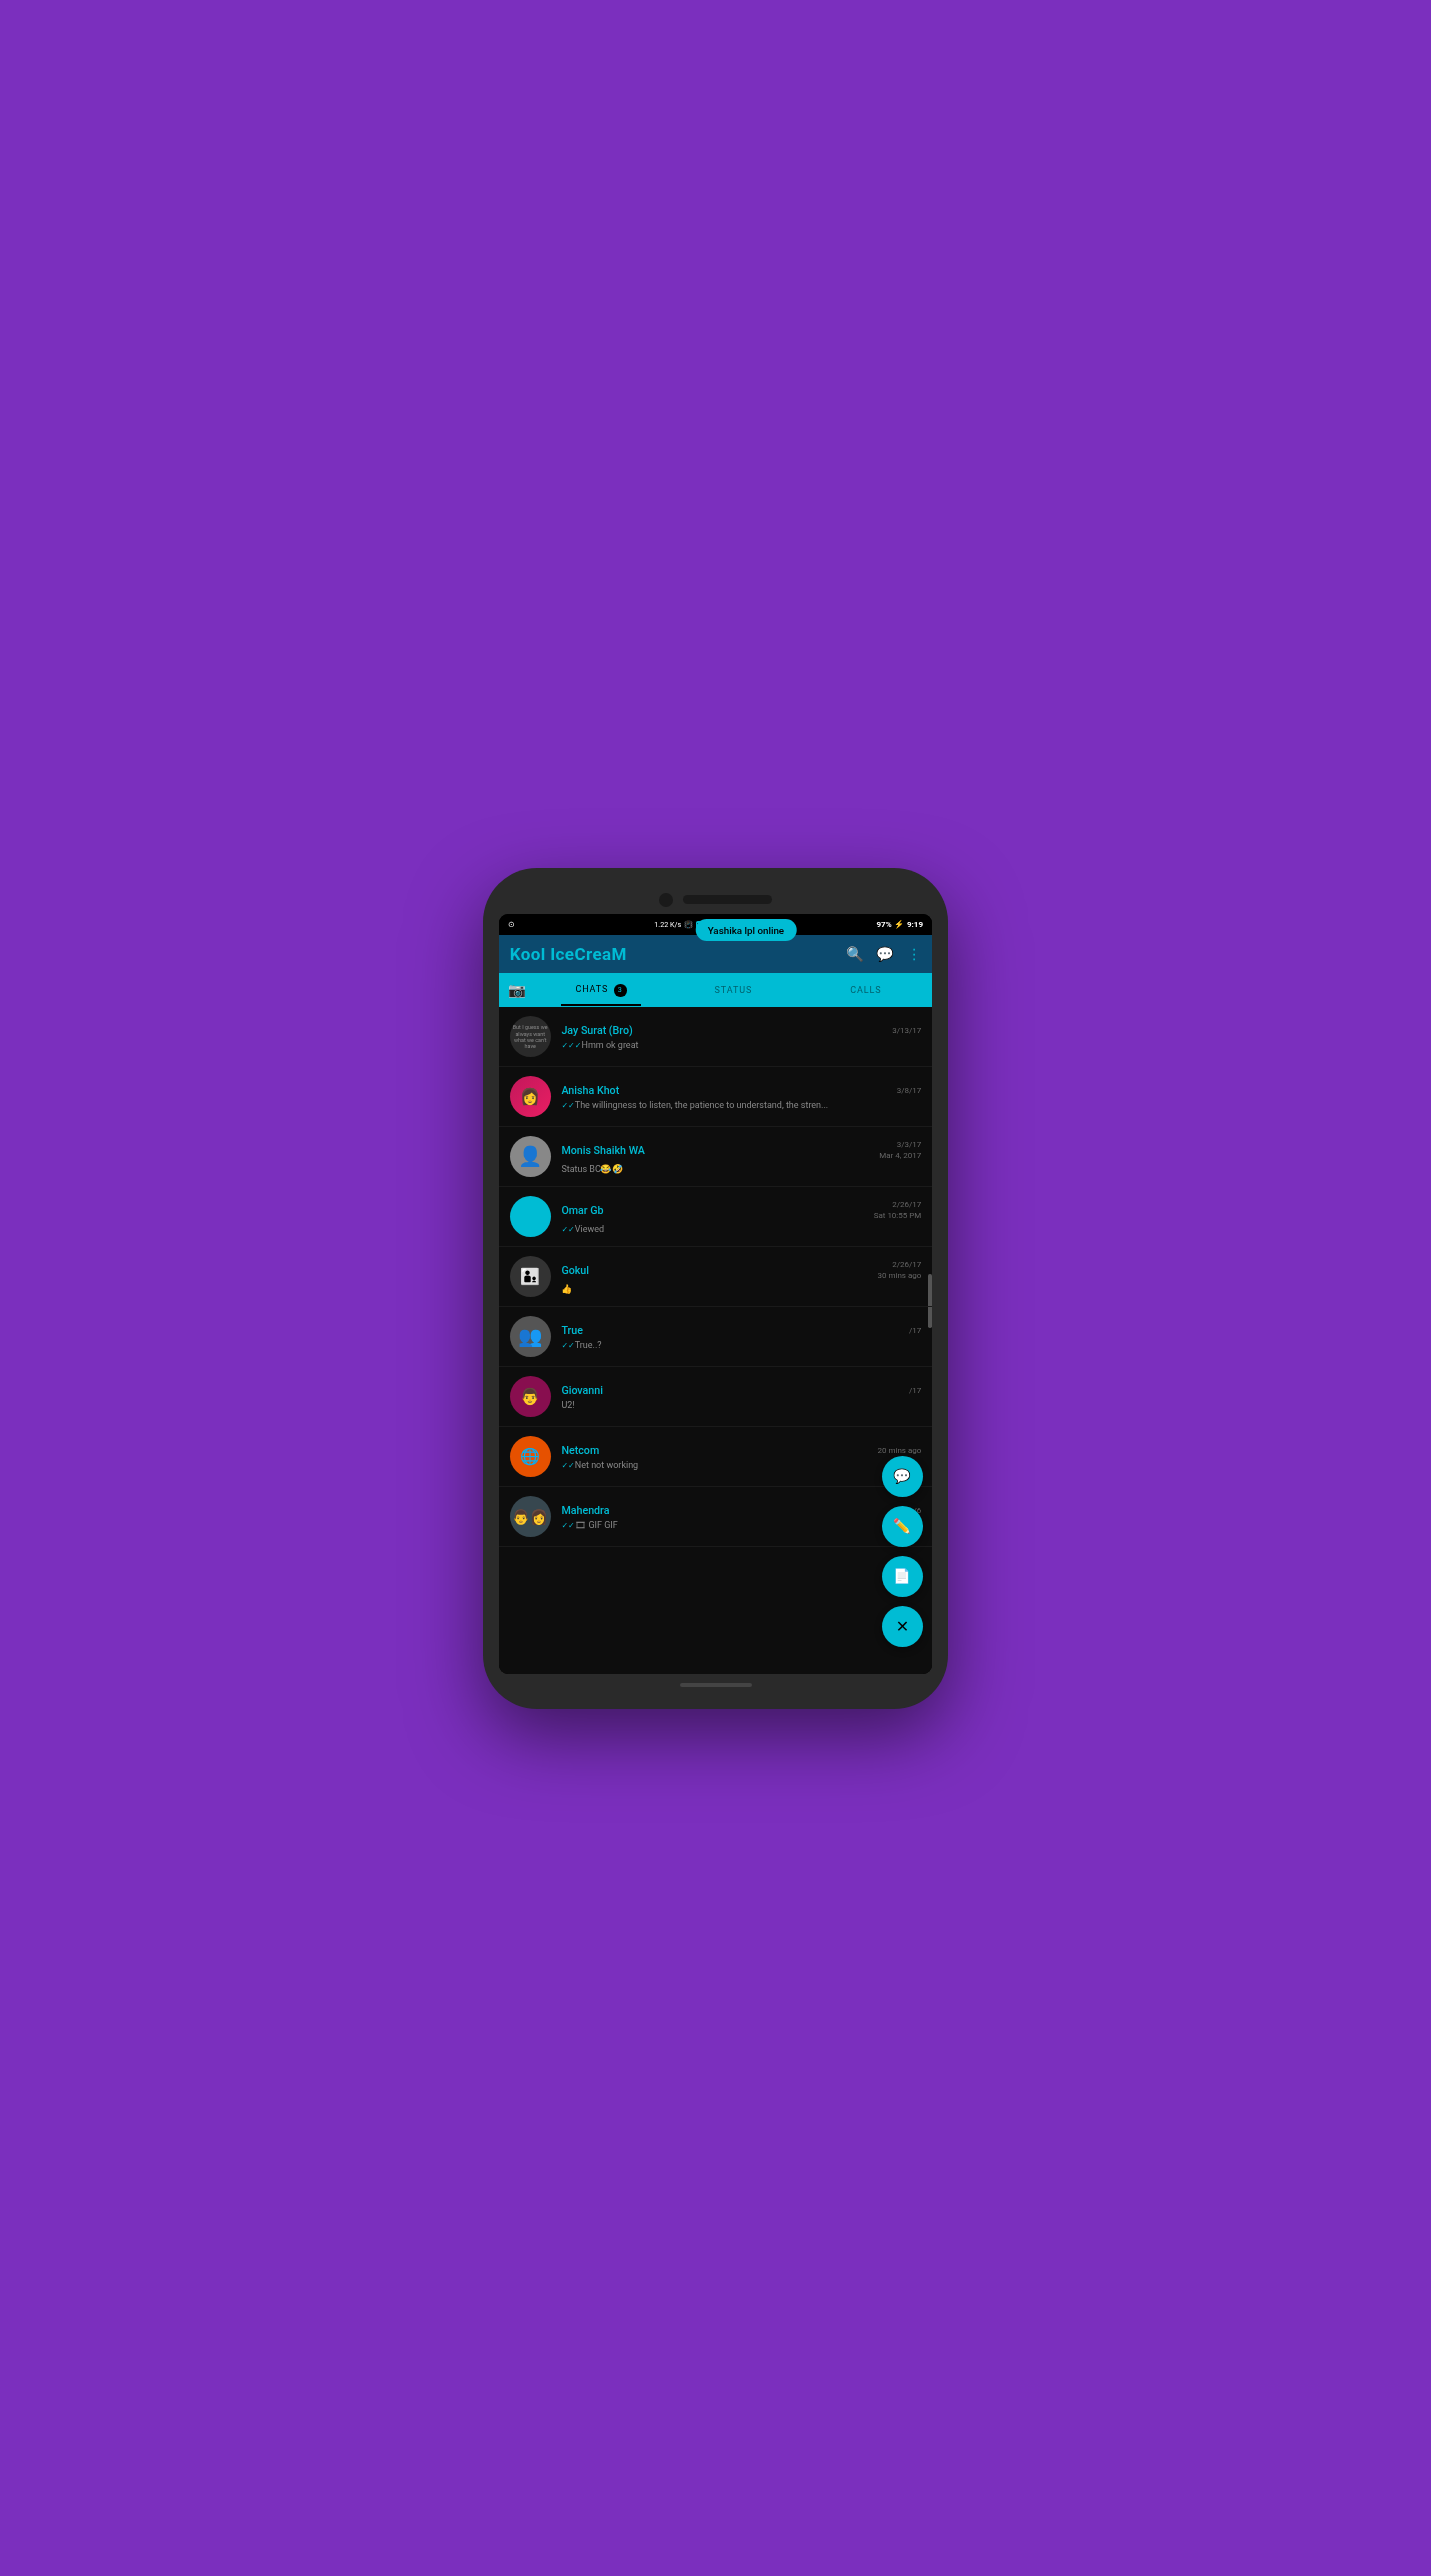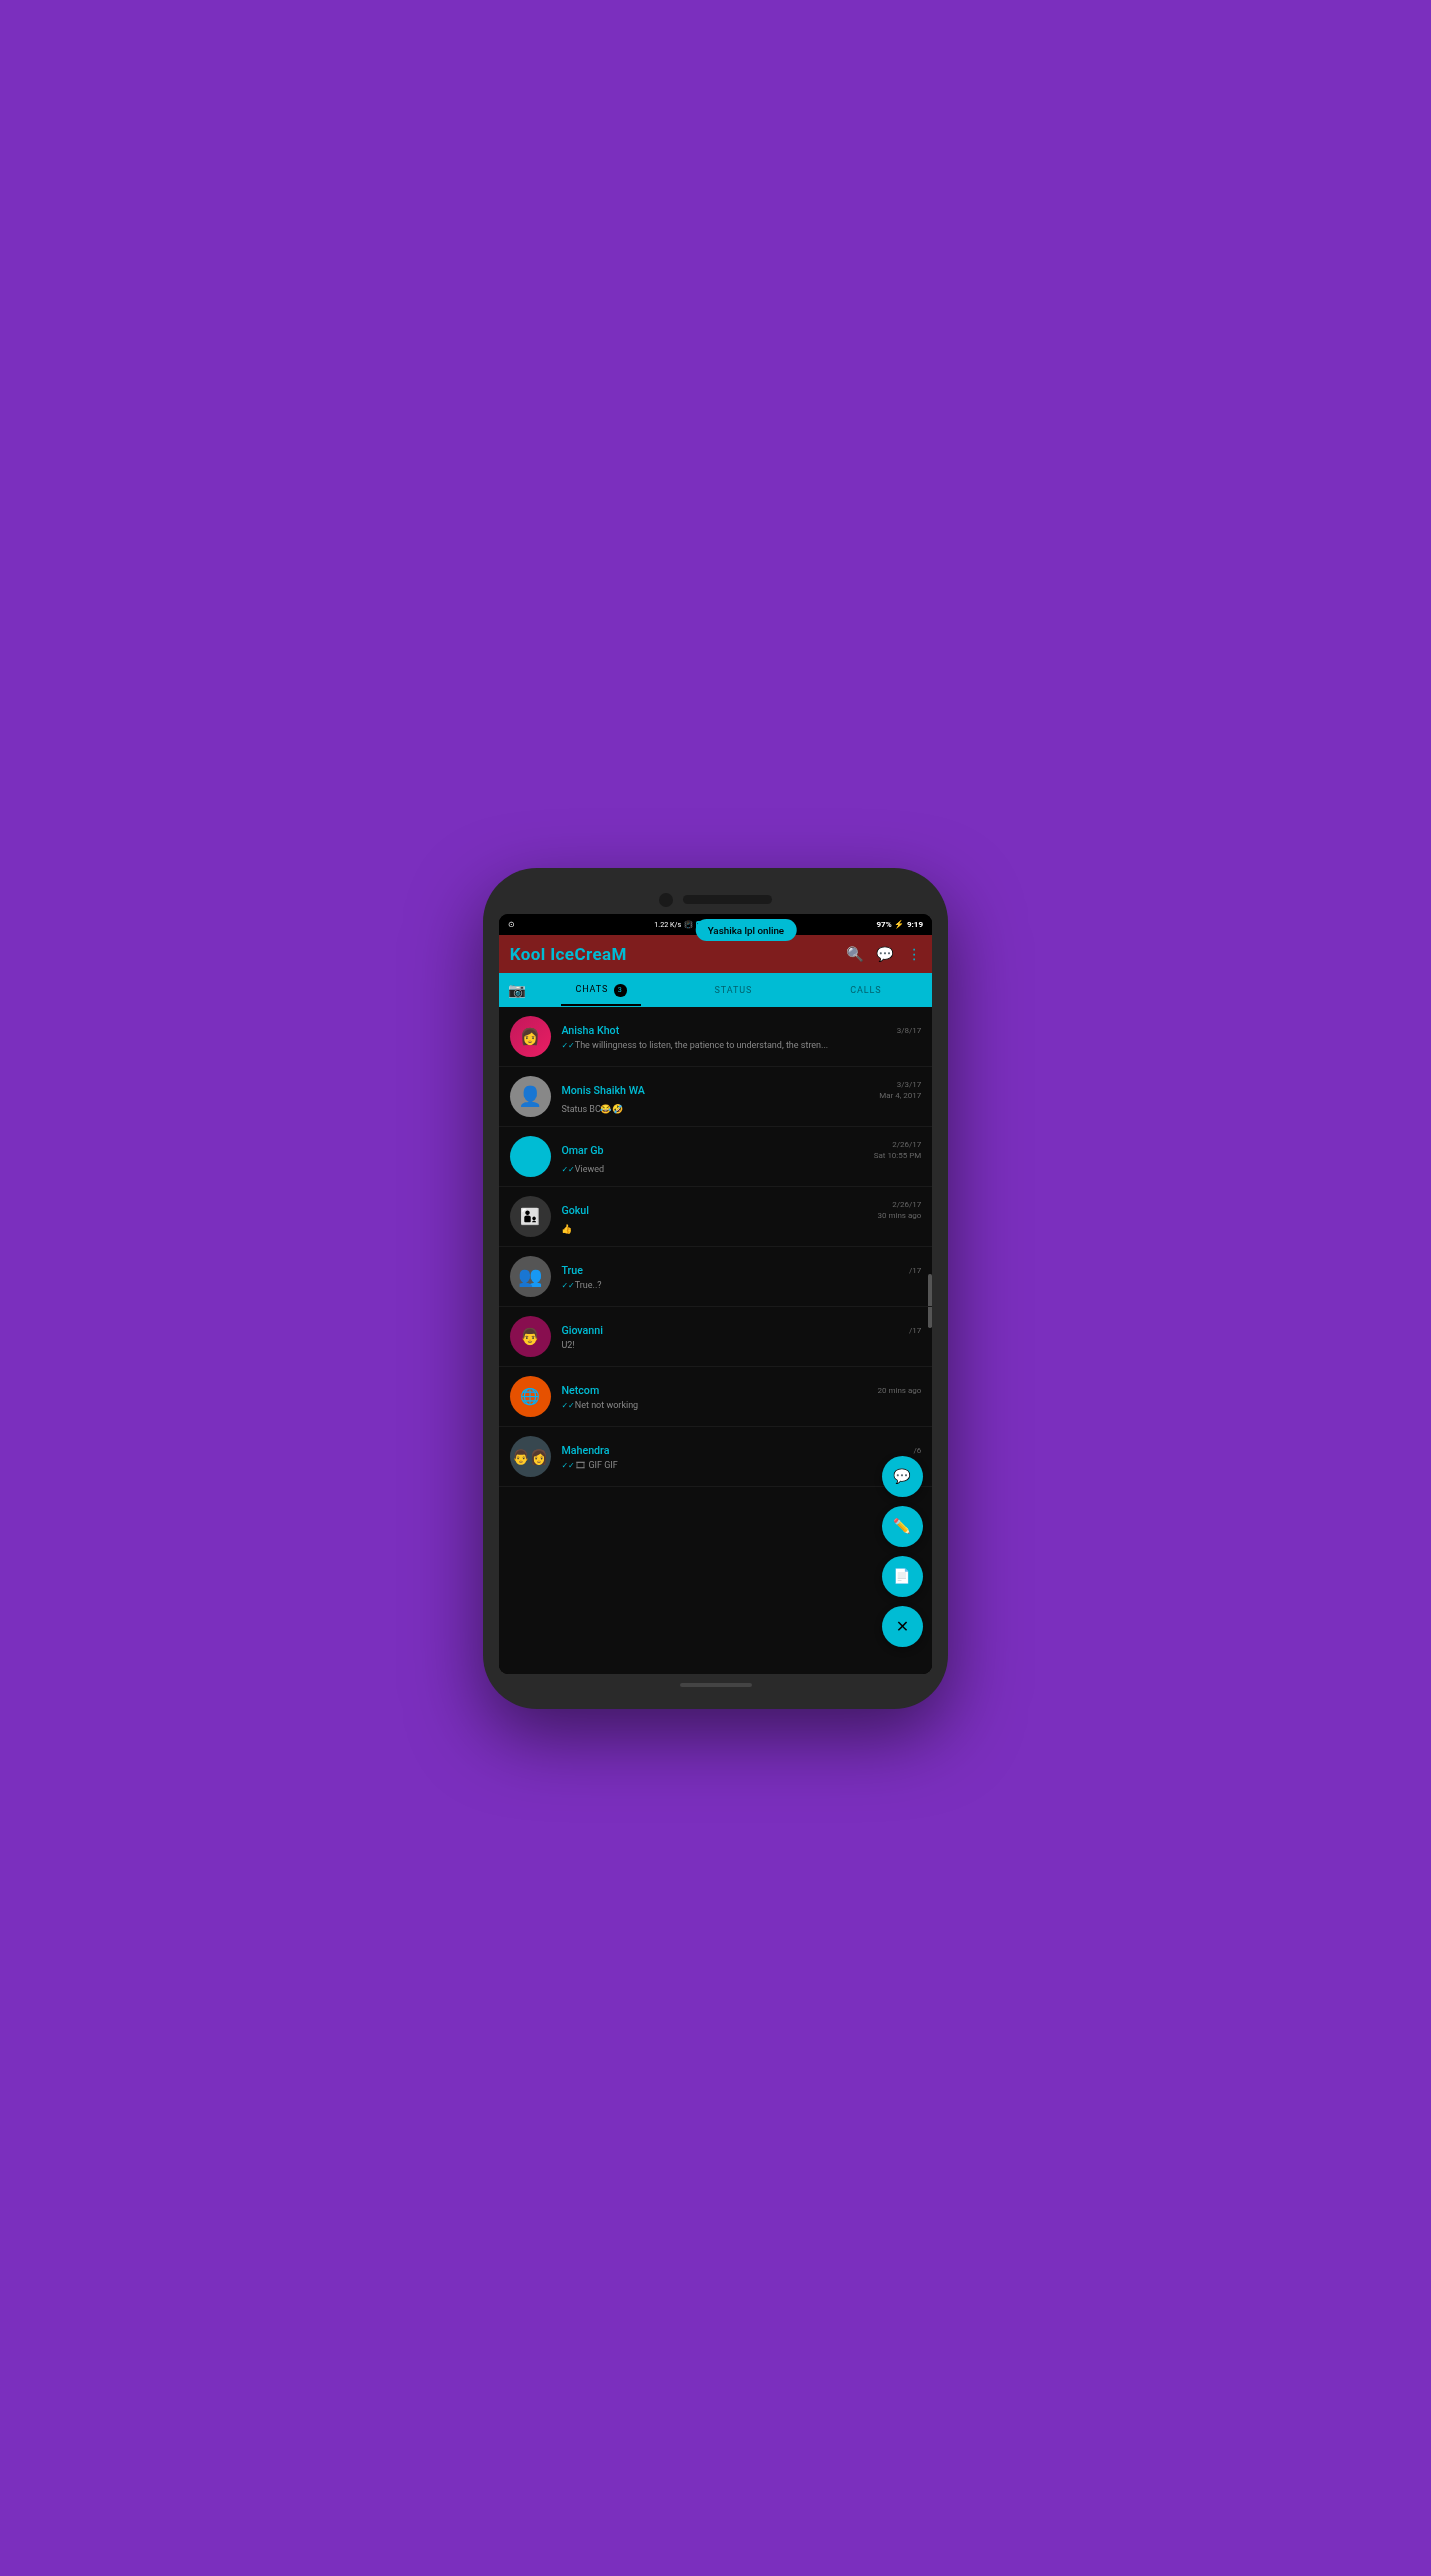--- a/index.html
+++ b/index.html
@@ -98,21 +98,21 @@
       background: #00bcd4;
       color: #000;
       font-size: 5.4px;
       font-weight: bold;
       padding: 0.9px 1.8px;
       border-radius: 1.8px;
     }
 
     
     .app-header {
-      background: #7f1d1d;
+      background: #0c4a6e;
       padding: 9px 10.7px;
       display: flex;
       align-items: center;
       justify-content: space-between;
       flex-shrink: 0;
       position: relative;
     }
 
     .app-title {
       color: #00bcd4;
@@ -402,20 +402,34 @@
         <span>STATUS</span>
       </div>
       <div class="tab-item">
         <span>CALLS</span>
       </div>
     </div>
 
     <div class="chat-list" style="position:relative;">
       <div class="scroll-indicator"></div>
 
+      <div class="chat-item">
+        <div class="avatar avatar-text-only" style="background:#2a2a2a; color:#888; font-size:5.4px; line-height:1.2; padding:2.7px; text-align:center; width:41px; height:41px; border-radius:50%; flex-shrink:0; margin-right:10.7px; overflow:hidden; display:flex; align-items:center; justify-content:center;">
+          <span>But I guess we always want what we can't have</span>
+        </div>
+        <div class="chat-content">
+          <div class="chat-name-row">
+            <span class="chat-name">Jay Surat (Bro)</span>
+            <span class="chat-time">3/13/17</span>
+          </div>
+          <div class="chat-preview">
+            <span class="check-marks">✓✓✓</span>Hmm ok great
+          </div>
+        </div>
+      </div>
 
       <div class="chat-item">
         <div class="avatar" style="background: linear-gradient(135deg, #c2185b, #e91e63); width:41px;height:41px;border-radius:50%;flex-shrink:0;margin-right:10.7px;display:flex;align-items:center;justify-content:center;color:#fff;font-size:16px;">👩</div>
         <div class="chat-content">
           <div class="chat-name-row">
             <span class="chat-name">Anisha Khot</span>
             <span class="chat-time">3/8/17</span>
           </div>
           <div class="chat-preview">
             <span class="check-marks">✓✓</span>The willingness to listen, the patience to understand, the stren...

